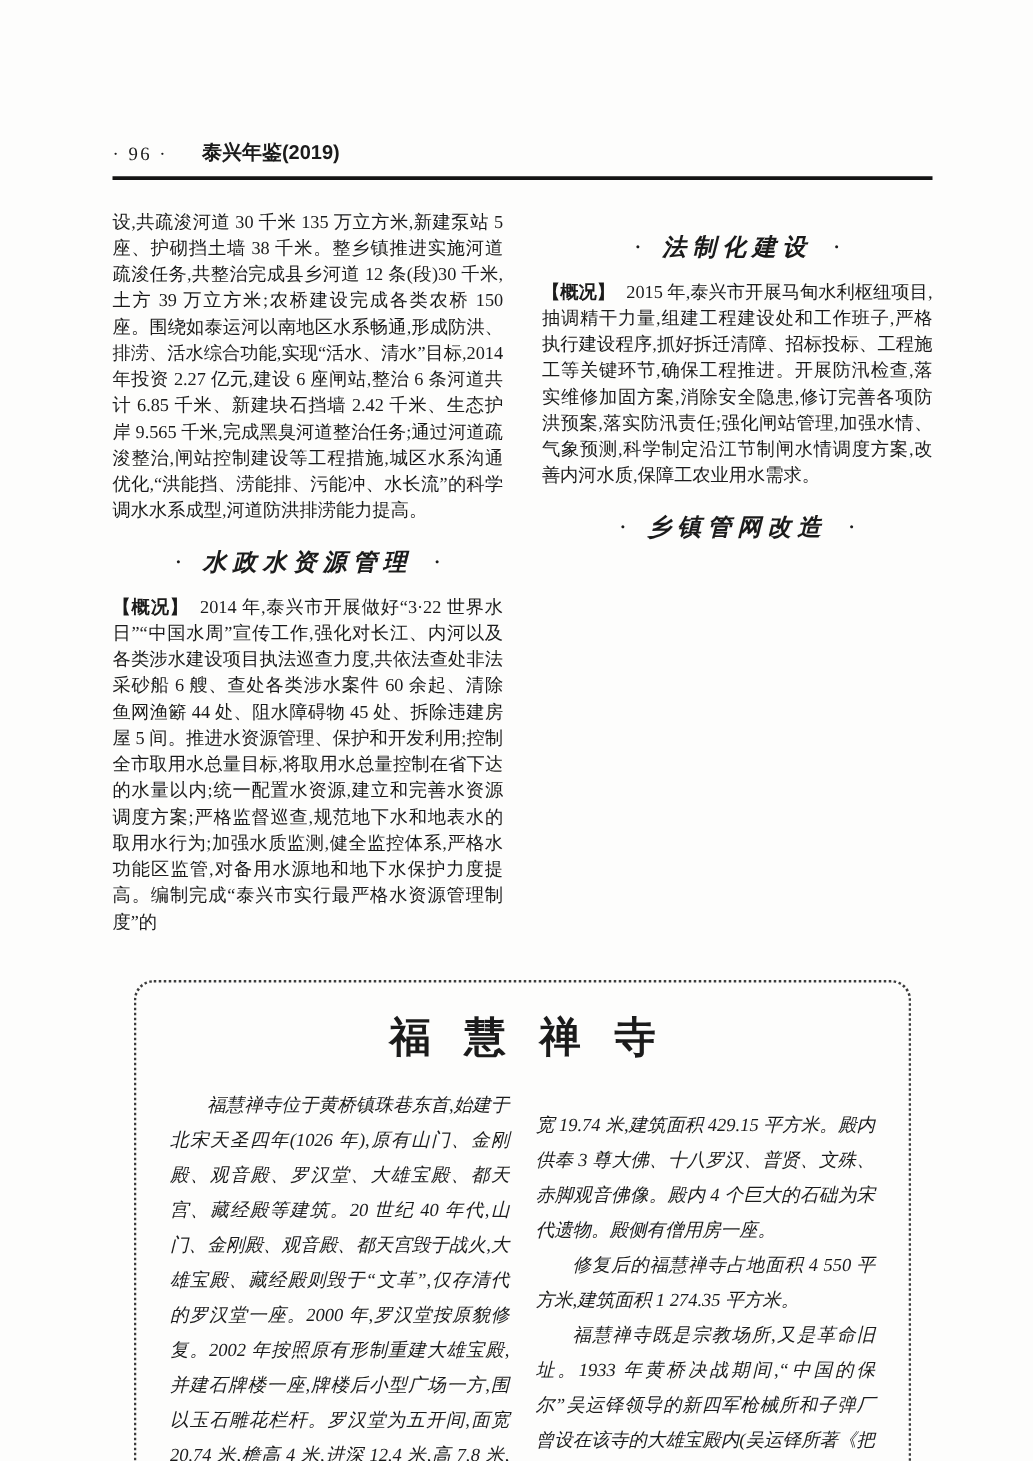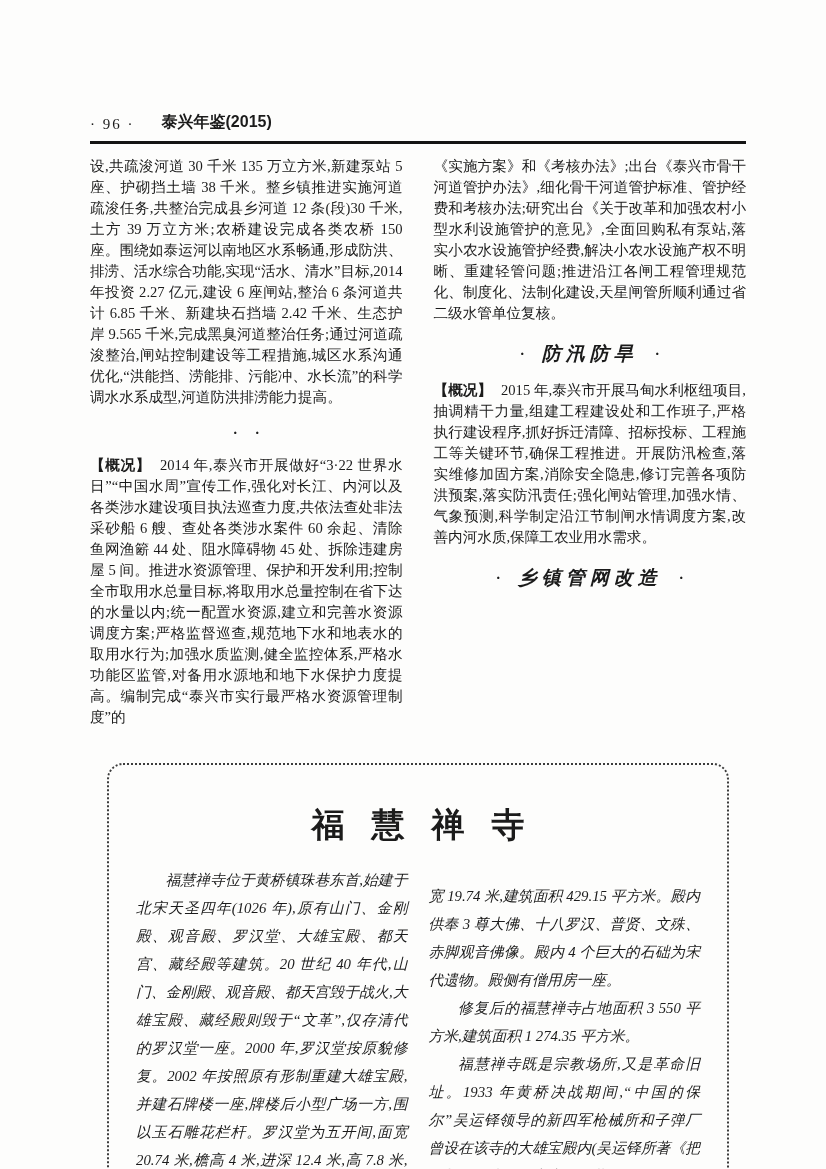--- a/index.html
+++ b/index.html
@@ -11,78 +11,78 @@
   }
   .content { position:absolute; left:90px; top:112px; width:656px; }
 
   
   .running-head { display:flex; align-items:flex-end; gap:27px; font-size:15px; }
   .page-num { letter-spacing:2px; }
   .book-title { font-family:"Liberation Sans", sans-serif; font-weight:bold; font-size:16px; }
   .head-rule { height:3px; background:#141414; margin-top:8px; }
 
   
-  .cols { display:flex; gap:31px; margin-top:12px; }
+  .cols { display:flex; gap:31px; margin-top:24px; }
   .col  { flex:1; min-width:0; }
   p.body { margin:0; font-size:14.6px; line-height:21px; text-align:justify; }
   .gk { font-family:Liberation Sans, sans-serif; font-weight:bold; margin-right:9px; }
 
   h2.sec {
     margin:17px 0 13px; display:flex; justify-content:center; align-items:center;
     gap:17px; font-size:19px; font-weight:600; letter-spacing:5px; font-style:italic;
   }
   h2.sec .hdot { font-size:15px; font-style:normal; letter-spacing:0; }
   .attribution { font-style:italic; white-space:nowrap; }
 
   
   .feature-box {
     margin:35px auto 0; width:564px;
     border:2.5px dotted #3c3c3c; border-radius:16px;
     padding:22px 27px 36px;
   }
   .box-title {
-    margin:16px 0 14px; text-align:center;
+    margin:0 0 14px; text-align:center;
     font-family:"DejaVu Serif", serif; font-weight:800;
     font-size:33px; letter-spacing:27px; padding-left:27px;
   }
   .box-cols { display:flex; gap:21px; margin-top:18px; }
   .box-col  { flex:1; min-width:0; font-size:14.8px; line-height:28px; text-align:justify; font-style:italic; }
   .box-col p { margin:0; text-indent:2em; }
   .box-col p.cont { text-indent:0;margin-top:16px; }
 </style>
 </head>
 <body>
 
 <div class="content">
 
   <header class="running-head">
     <span class="page-num">· 96 ·</span>
-    <span class="book-title">泰兴年鉴(2015)</span>
+    <span class="book-title">泰兴年鉴(2019)</span>
   </header>
   <div class="head-rule"></div>
 
   <div class="cols">
 
     <div class="col">
       <p class="body">设,共疏浚河道 30 千米 135 万立方米,新建泵站 5 座、护砌挡土墙 38 千米。整乡镇推进实施河道疏浚任务,共整治完成县乡河道 12 条(段)30 千米,土方 39 万立方米;农桥建设完成各类农桥 150 座。围绕如泰运河以南地区水系畅通,形成防洪、排涝、活水综合功能,实现“活水、清水”目标,2014 年投资 2.27 亿元,建设 6 座闸站,整治 6 条河道共计 6.85 千米、新建块石挡墙 2.42 千米、生态护岸 9.565 千米,完成黑臭河道整治任务;通过河道疏浚整治,闸站控制建设等工程措施,城区水系沟通优化,“洪能挡、涝能排、污能冲、水长流”的科学调水水系成型,河道防洪排涝能力提高。</p>
 
       <h2 class="sec">
         <span class="hdot">·</span>
+        <span class="htext">水政水资源管理</span>
         <span class="hdot">·</span>
       </h2>
 
       <p class="body"><span class="gk">【概况】</span><span>2014 年,泰兴市开展做好“3·22 世界水日”“中国水周”宣传工作,强化对长江、内河以及各类涉水建设项目执法巡查力度,共依法查处非法采砂船 6 艘、查处各类涉水案件 60 余起、清除鱼网渔簖 44 处、阻水障碍物 45 处、拆除违建房屋 5 间。推进水资源管理、保护和开发利用;控制全市取用水总量目标,将取用水总量控制在省下达的水量以内;统一配置水资源,建立和完善水资源调度方案;严格监督巡查,规范地下水和地表水的取用水行为;加强水质监测,健全监控体系,严格水功能区监管,对备用水源地和地下水保护力度提高。编制完成“泰兴市实行最严格水资源管理制度”的</span></p>
     </div>
 
     <div class="col">
-      <p class="body">《实施方案》和《考核办法》;出台《泰兴市骨干河道管护办法》,细化骨干河道管护标准、管护经费和考核办法;研究出台《关于改革和加强农村小型水利设施管护的意见》,全面回购私有泵站,落实小农水设施管护经费,解决小农水设施产权不明晰、重建轻管问题;推进沿江各闸工程管理规范化、制度化、法制化建设,天星闸管所顺利通过省二级水管单位复核。</p>
 
       <h2 class="sec">
         <span class="hdot">·</span>
-        <span class="htext">防汛防旱</span>
+        <span class="htext">法制化建设</span>
         <span class="hdot">·</span>
       </h2>
 
       <p class="body"><span class="gk">【概况】</span><span>2015 年,泰兴市开展马甸水利枢纽项目,抽调精干力量,组建工程建设处和工作班子,严格执行建设程序,抓好拆迁清障、招标投标、工程施工等关键环节,确保工程推进。开展防汛检查,落实维修加固方案,消除安全隐患,修订完善各项防洪预案,落实防汛责任;强化闸站管理,加强水情、气象预测,科学制定沿江节制闸水情调度方案,改善内河水质,保障工农业用水需求。</span></p>
 
       <h2 class="sec">
         <span class="hdot">·</span>
         <span class="htext">乡镇管网改造</span>
         <span class="hdot">·</span>
       </h2>
@@ -92,19 +92,19 @@
   </div>
 
   <section class="feature-box">
     <h1 class="box-title">福慧禅寺</h1>
     <div class="box-cols">
       <div class="box-col">
         <p>福慧禅寺位于黄桥镇珠巷东首,始建于北宋天圣四年(1026 年),原有山门、金刚殿、观音殿、罗汉堂、大雄宝殿、都天宫、藏经殿等建筑。20 世纪 40 年代,山门、金刚殿、观音殿、都天宫毁于战火,大雄宝殿、藏经殿则毁于“文革”,仅存清代的罗汉堂一座。2000 年,罗汉堂按原貌修复。2002 年按照原有形制重建大雄宝殿,并建石牌楼一座,牌楼后小型广场一方,围以玉石雕花栏杆。罗汉堂为五开间,面宽 20.74 米,檐高 4 米,进深 12.4 米,高 7.8 米,建筑面积 257.2 平方米。现更名为天王殿,供奉弥勒、韦驮、四大天王佛像。大雄宝殿高 15 米,檐高 4 米,进深 21.74 米,面</p>
       </div>
       <div class="box-col">
         <p class="cont">宽 19.74 米,建筑面积 429.15 平方米。殿内供奉 3 尊大佛、十八罗汉、普贤、文殊、赤脚观音佛像。殿内 4 个巨大的石础为宋代遗物。殿侧有僧用房一座。</p>
-        <p>修复后的福慧禅寺占地面积 3 550 平方米,建筑面积 1 274.35 平方米。</p>
+        <p>修复后的福慧禅寺占地面积 4 550 平方米,建筑面积 1 274.35 平方米。</p>
         <p>福慧禅寺既是宗教场所,又是革命旧址。1933 年黄桥决战期间,“中国的保尔”吴运铎领导的新四军枪械所和子弹厂曾设在该寺的大雄宝殿内(吴运铎所著《把一切献给党》一书中有记载)。</p>
       </div>
     </div>
   </section>
 
 </div>
 
 </body></html>

